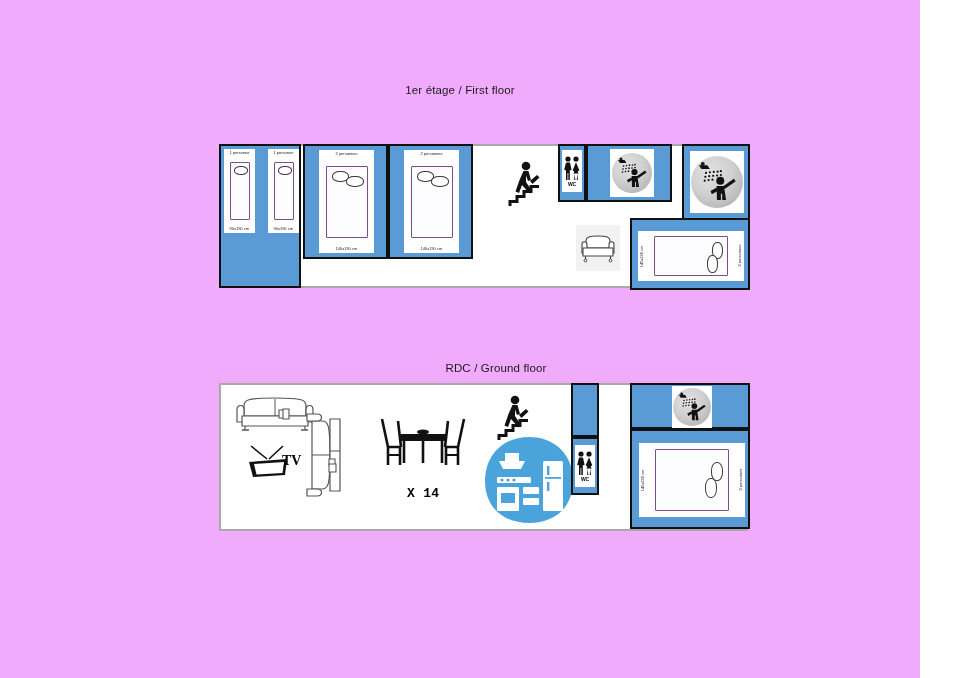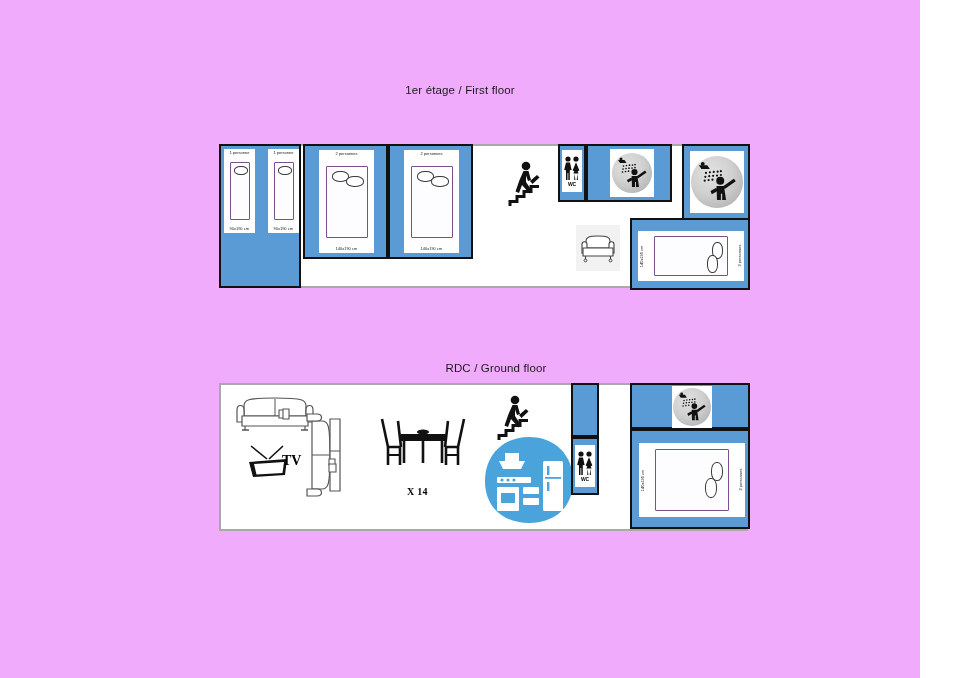--- a/index.html
+++ b/index.html
@@ -151,24 +151,24 @@
   }
   .tv-label {
     position: absolute;
     font-size: 14px;
     font-weight: bold;
     color: #000;
     font-family: "Liberation Serif", serif;
   }
   .count-label {
     position: absolute;
-    font-size: 10px;
+    font-size: 13px;
     font-weight: bold;
     color: #000;
-    font-family: Liberation Serif, serif;
+    font-family: Liberation Mono, monospace;
     letter-spacing: .3px;
   }
   .kitchen-blob {
     position: absolute;
   }
   svg { display: block; overflow: visible; }
 </style>
 </head>
 <body>
 

